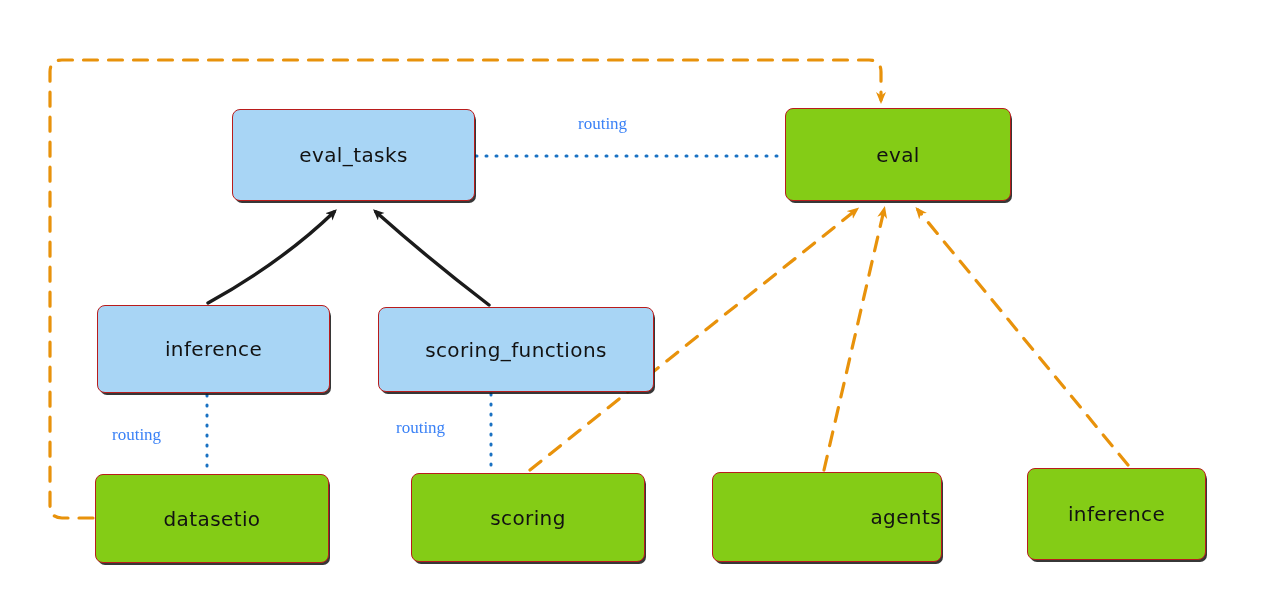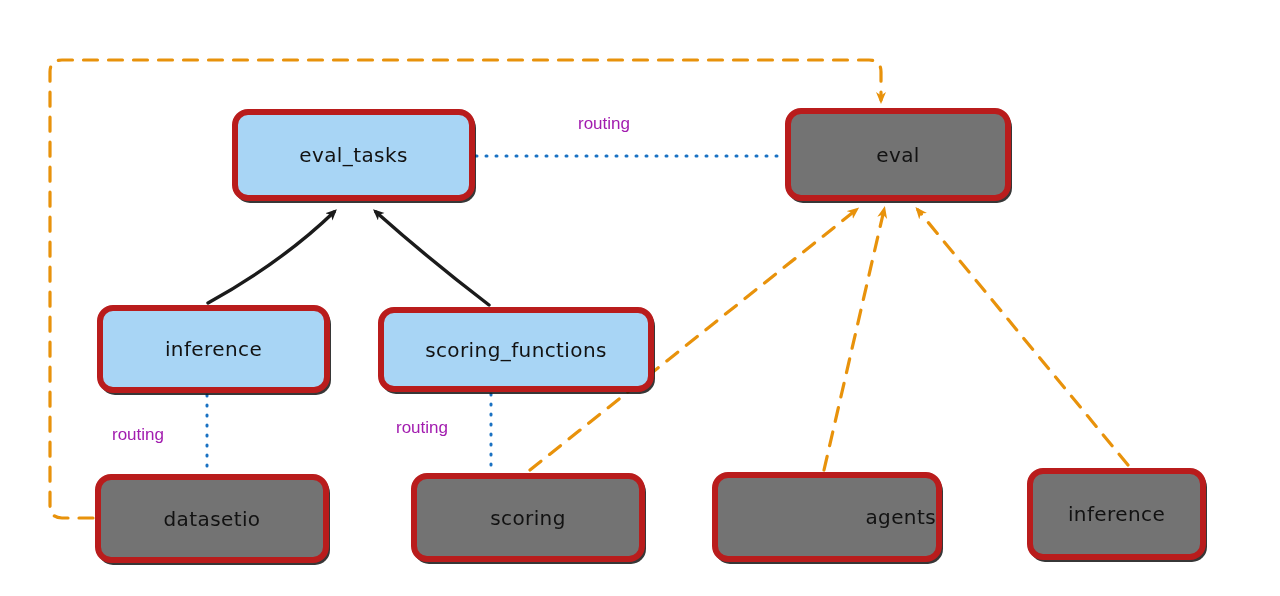--- a/index.html
+++ b/index.html
@@ -7,36 +7,36 @@
     width:1280px;height:596px;overflow:hidden;
     font-family:"DejaVu Sans", sans-serif;
   }
   #canvas{position:relative;width:1280px;height:596px;background:#fff;}
   svg#edges{position:absolute;left:0;top:0;width:1280px;height:596px;}
 
   .node{
     position:absolute;
     box-sizing:border-box;
     display:flex;align-items:center;justify-content:center;
-    border:6px solid #b91c1c;
-    border-radius:16px;
+    border:1px solid #b91c1c;
+    border-radius:8px;
     color:#121212;
     font-family:"DejaVu Sans", sans-serif;
     font-size:20px;
     letter-spacing:.4px;
     text-align:center;
     box-shadow:2px 3px 0 -1px rgba(20,20,20,.85);
   }
   .node.blue{background:#a8d5f5;}
-  .node.green{background:#737373;}
+  .node.green{background:#84cc16;}
 
   .edge-label{
     position:absolute;
-    color:#a21caf;
-    font-family:Liberation Sans, sans-serif;
+    color:#3b82f6;
+    font-family:Liberation Serif, serif;
     font-size:17px;
     white-space:nowrap;
   }
 </style>
 </head>
 <body>
 
 <div id="canvas">
 
   <svg id="edges" viewBox="0 0 1280 596" xmlns="http://www.w3.org/2000/svg">

